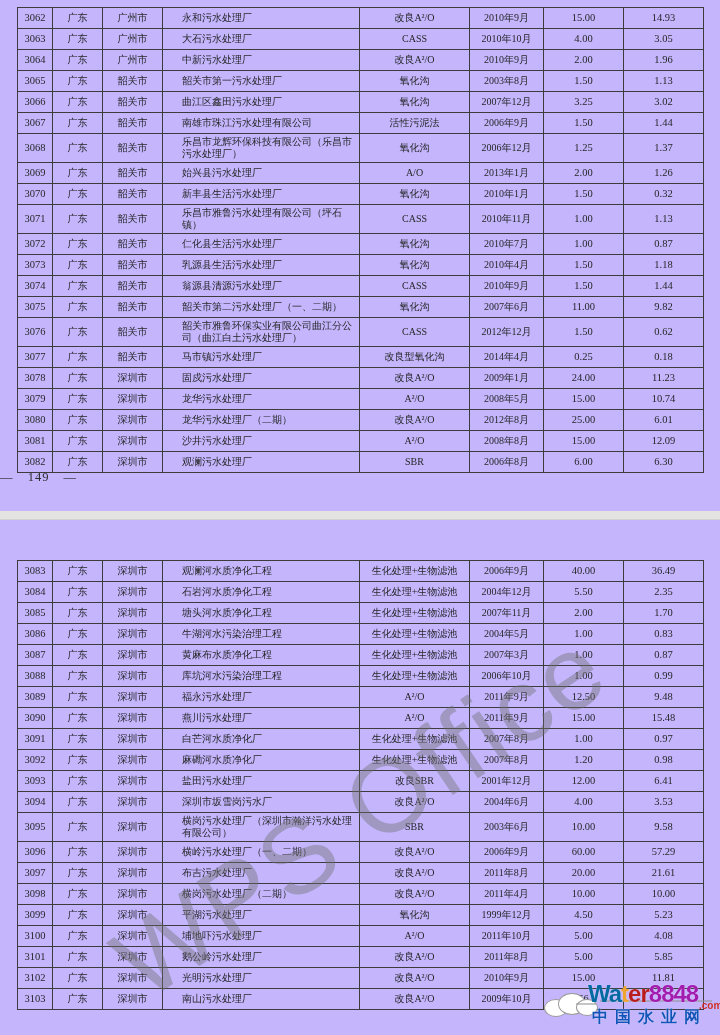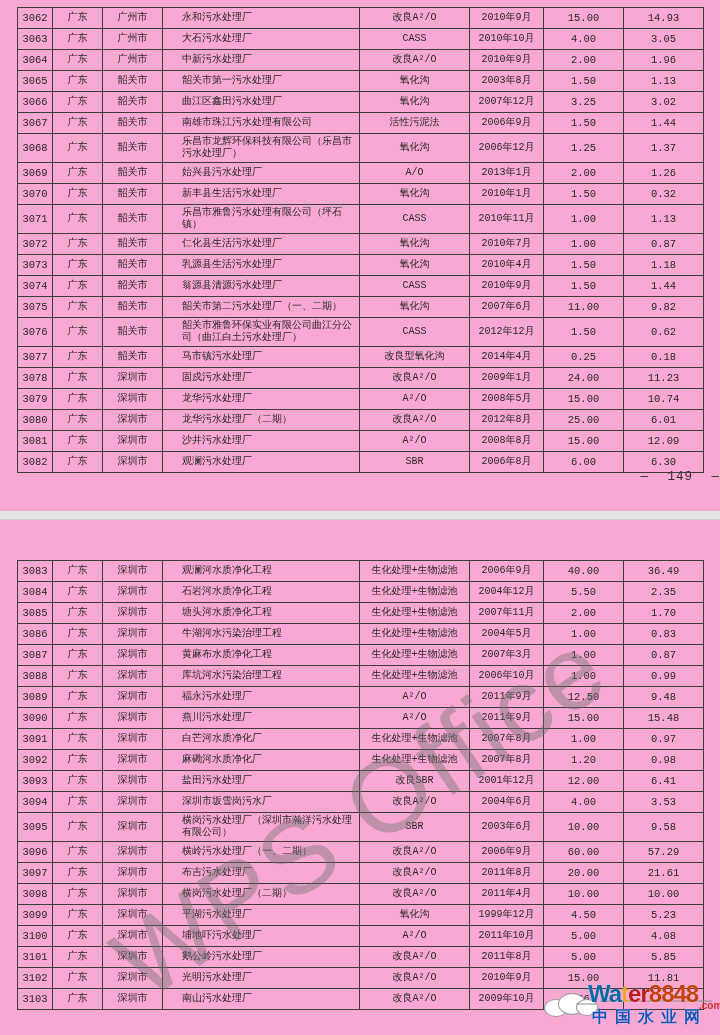--- a/index.html
+++ b/index.html
@@ -3,21 +3,21 @@
 <meta charset="utf-8">
 <style>
   html,body{margin:0;padding:0;}
   body{
     width:720px;height:1035px;
     background:#e9e9e7;
     font-family:"Liberation Serif","DejaVu Serif",serif;
     position:relative;overflow:hidden;
   }
   .page{
-    position:absolute;left:0;width:720px;background:#f9a8d4;font-family:Liberation Mono, monospace;
+    position:absolute;left:0;width:720px;background:#c4b5fd;
   }
   #page-149{top:0;height:511px;border-bottom:1px solid #c8c8c6;}
   #page-150{top:519px;height:516px;border-top:1px solid #d2d2d0;}
   .gap-band{position:absolute;left:0;top:511px;width:720px;height:8px;background:#e4e4e2;}
 
   table.data-table{
     position:absolute;left:17px;
     width:686px;table-layout:fixed;border-collapse:collapse;
     z-index:1;
   }
@@ -27,21 +27,21 @@
     border:1px solid #3c3c3c;
     font-size:10px;line-height:12px;color:#272727;
     text-align:center;vertical-align:middle;
     padding:2px 2px;height:16px;
     overflow:hidden;
   }
   .data-table td.col-name{text-align:left;padding-left:19px;padding-right:3px;}
   .data-table td.col-capacity,.data-table td.col-treated,.data-table td.col-id{font-size:10.5px;}
 
   .page-number{
-    position:absolute;left:0;width:720px;text-align:right;
+    position:absolute;left:0;width:720px;text-align:left;
     font-size:12.5px;color:#2c2c2c;letter-spacing:1px;word-spacing:10px;
   }
   #pagenum-149{top:470px;}
 
   .watermark{
     position:absolute;left:360px;top:815px;
     transform:translate(-50%,-50%) rotate(-34deg);
     font-family:"Liberation Sans","DejaVu Sans",sans-serif;
     font-size:104px;font-weight:400;letter-spacing:3px;
     color:rgba(112,112,112,0.42);
@@ -542,15 +542,15 @@
 
 </div>
 
 <div class="watermark">WPS Office</div>
 
 <div class="cloud" id="cloud-1"></div>
 <div class="cloud" id="cloud-2"></div>
 <div class="cloud" id="cloud-3"></div>
 <div class="stamp-mark" id="stamp-line-1"></div>
 <div class="stamp-mark" id="stamp-line-2"></div>
-<div class="logo" id="logo-brand"><span class="seg" style="color: #0369a1;">Wa</span><span class="seg" style="color: rgb(240, 164, 48);">t</span><span class="seg" style="color: #b91c1c;">er</span><span class="seg" style="color: #c2410c;">8848</span></div>
+<div class="logo" id="logo-brand"><span class="seg" style="color: #0369a1;">Wa</span><span class="seg" style="color: rgb(240, 164, 48);">t</span><span class="seg" style="color: #b91c1c;">er</span><span class="seg" style="color: #a21caf;">8848</span></div>
 <div class="logo" id="logo-com">.com</div>
 <div class="logo" id="logo-site">中国水业网</div>
 
 </body></html>

